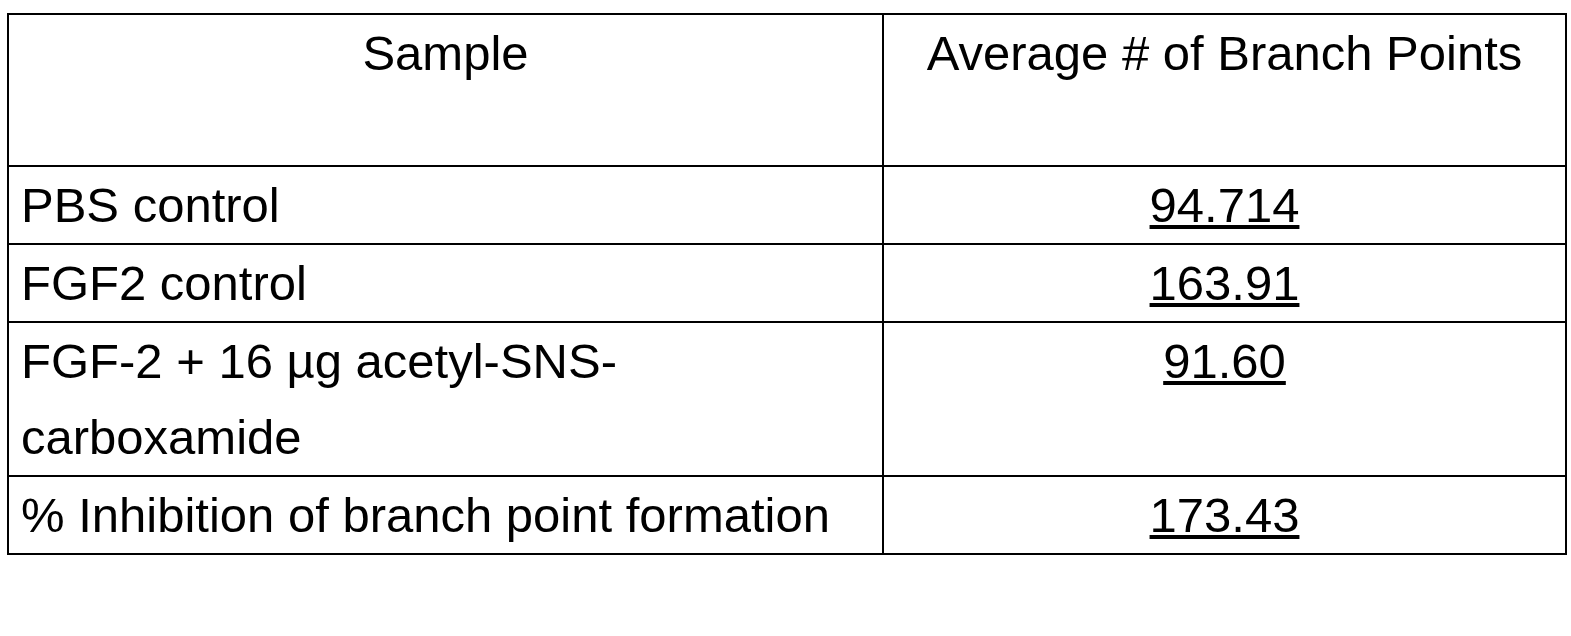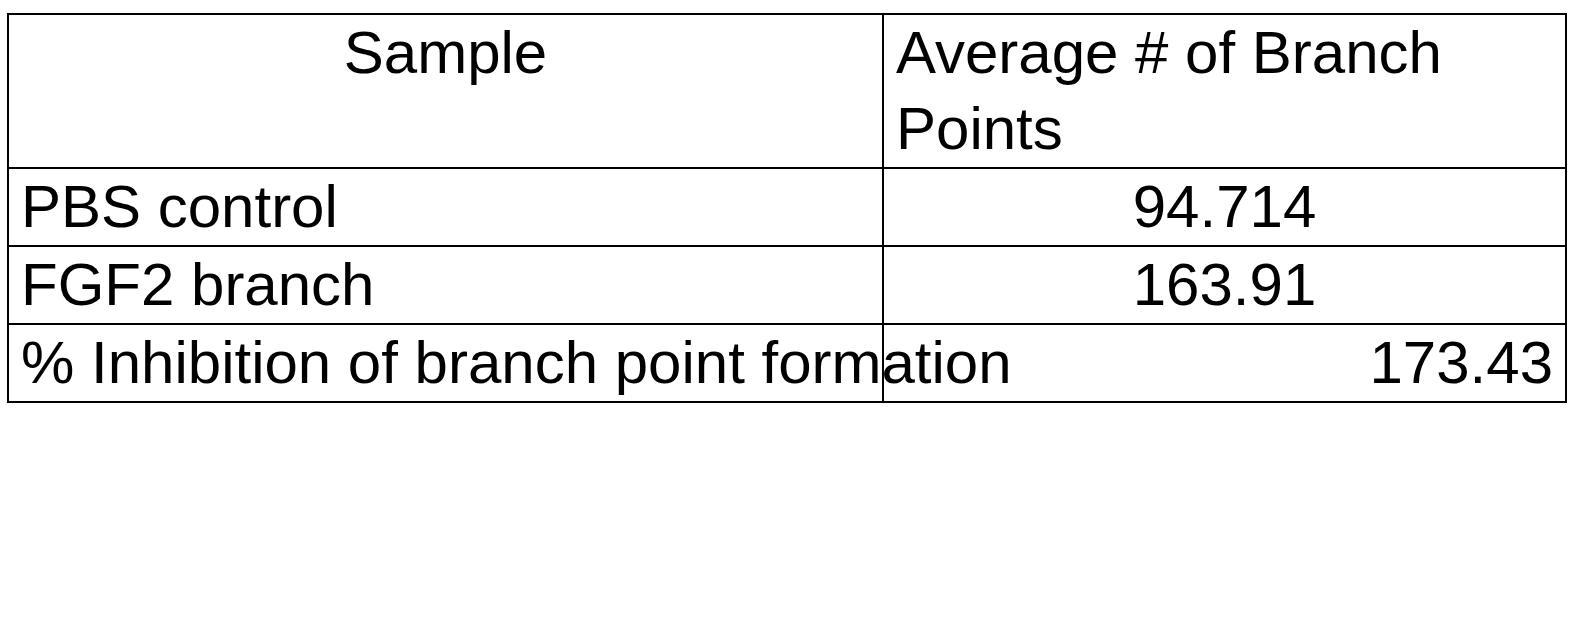--- a/index.html
+++ b/index.html
@@ -19,34 +19,34 @@
       position: absolute;
       left: 7px;
       top: 13px;
       width: 1558px;
       border-collapse: collapse;
       table-layout: fixed;
     }
     table.data-table td, table.data-table th {
       border: 2px solid #000000;
       font-weight: normal;
-      font-size: 60px;
+      font-size: 49px;
       line-height: 76px;
       padding: 0 12px;
       vertical-align: top;
     }
     col.col-sample { width: 875px; }
     col.col-value { width: 683px; }
     th.h-sample { text-align: center; height: 150px; }
-    th.h-value { text-align: left; height: 150px; }
+    th.h-value { text-align: center; height: 150px; }
     td.c-label { text-align: left; }
-    td.c-value { text-align: center; }
+    td.c-value { text-align: center; text-decoration: underline; }
     tr.r-single td { height: 75px; }
     tr.r-double td { height: 151px; }
-    tr.r-last td { height: 75px; text-align: right; }
+    tr.r-last td { height: 75px; }
   </style>
 </head>
 <body>
 
 <table class="data-table">
   <colgroup>
     <col class="col-sample">
     <col class="col-value">
   </colgroup>
   <thead>
@@ -54,21 +54,25 @@
       <th class="h-sample">Sample</th>
       <th class="h-value">Average # of Branch Points</th>
     </tr>
   </thead>
   <tbody>
     <tr class="r-single">
       <td class="c-label">PBS control</td>
       <td class="c-value">94.714</td>
     </tr>
     <tr class="r-single">
-      <td class="c-label">FGF2 branch</td>
+      <td class="c-label">FGF2 control</td>
       <td class="c-value">163.91</td>
+    </tr>
+    <tr class="r-double">
+      <td class="c-label" style="padding-right:230px;">FGF-2 + 16 µg acetyl-SNS-carboxamide</td>
+      <td class="c-value">91.60</td>
     </tr>
     <tr class="r-last">
       <td class="c-label" style="white-space:nowrap;">% Inhibition of branch point formation</td>
       <td class="c-value">173.43</td>
     </tr>
   </tbody>
 </table>
 
 </body></html>

